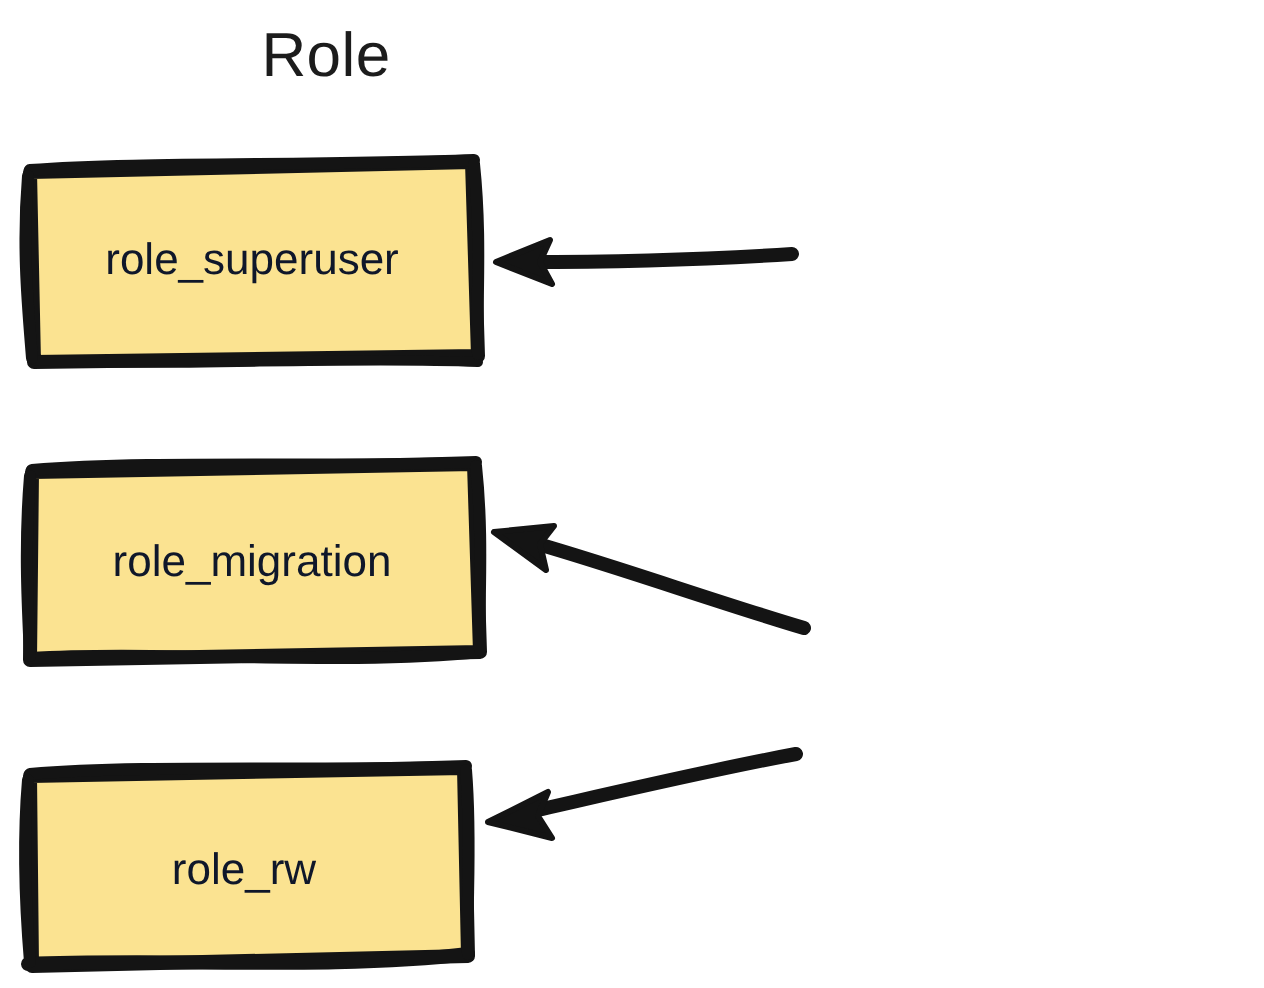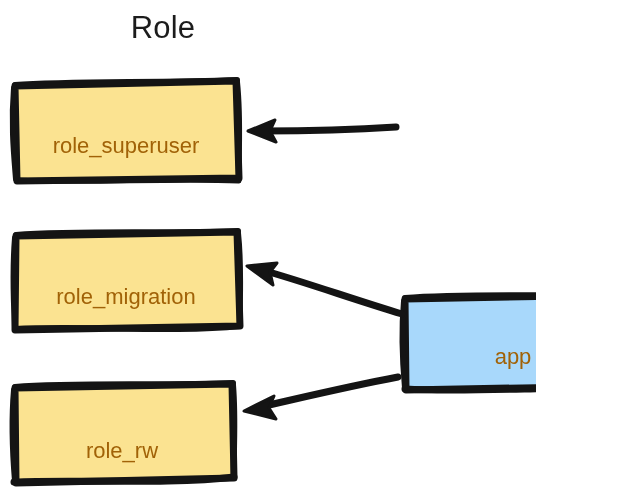--- a/index.html
+++ b/index.html
@@ -36,28 +36,28 @@
   }
   .node svg {
     position: absolute;
     left: 0;
     top: 0;
     overflow: visible;
   }
   .node-label {
     position: absolute;
     left: 0;
-    top: 16px;
+    top: 0;
     width: 100%;
     height: 100%;
     display: flex;
     align-items: center;
     justify-content: center;
     font-size: 22px;
-    color: #a16207;
+    color: #0f172a;
     white-space: nowrap;
     pointer-events: none;
   }
   #node-role-superuser { left: 8px;   top: 74px;  width: 236px; height: 112px; }
   #node-role-migration { left: 8px;   top: 226px; width: 236px; height: 110px; }
   #node-role-rw        { left: 4px;   top: 379px; width: 236px; height: 111px; }
   #node-dba            { left: 395px; top: 69px;  width: 232px; height: 114px; }
   #node-app            { left: 397px; top: 288px; width: 232px; height: 106px; }
 
   .edge-layer {
@@ -108,30 +108,20 @@
       <path d="M11,9 L228,5 L230,99 L12,104 Z" fill="#FBE391" stroke="#141414" stroke-width="7" stroke-linejoin="round" stroke-linecap="round"></path>
       <path d="M11,8 C70,3 160,7 229,4" fill="none" stroke="#141414" stroke-width="6" stroke-linecap="round"></path>
       <path d="M10,103 C70,100 165,106 230,98" fill="none" stroke="#141414" stroke-width="7" stroke-linecap="round"></path>
       <path d="M10,11 C7,46 9,78 11,102" fill="none" stroke="#141414" stroke-width="6" stroke-linecap="round"></path>
       <path d="M229,6 C232,42 229,74 230,98" fill="none" stroke="#141414" stroke-width="6" stroke-linecap="round"></path>
     </svg>
     <div class="node-label">role_rw</div>
   </div>
 
 
-  <div class="node" id="node-app">
-    <svg width="232" height="106" viewBox="0 0 232 106">
-      <path d="M8,11 L227,7 L229,98 L9,102 Z" fill="#A8D8FB" stroke="#141414" stroke-width="7" stroke-linejoin="round" stroke-linecap="round"></path>
-      <path d="M8,10 C70,5 155,9 228,6" fill="none" stroke="#141414" stroke-width="6" stroke-linecap="round"></path>
-      <path d="M8,101 C70,105 160,98 229,100" fill="none" stroke="#141414" stroke-width="7" stroke-linecap="round"></path>
-      <path d="M7,13 C4,46 6,78 8,100" fill="none" stroke="#141414" stroke-width="6" stroke-linecap="round"></path>
-      <path d="M228,8 C231,44 228,76 229,99" fill="none" stroke="#141414" stroke-width="6" stroke-linecap="round"></path>
-    </svg>
-    <div class="node-label">app</div>
-  </div>
 
   <svg class="edge-layer" viewBox="0 0 632 494">
 
     <g class="edge-hit">
       <path d="M396,127 C350,130 305,131 262,131" fill="none" stroke="#141414" stroke-width="7" stroke-linecap="round"></path>
       <path d="M248,131 L275,120 L270,131 L276,142 Z" fill="#141414" stroke="#141414" stroke-width="3" stroke-linejoin="round"></path>
     </g>
 
     <g class="edge-hit">
       <path d="M402,314 C355,300 305,282 262,270" fill="none" stroke="#141414" stroke-width="7" stroke-linecap="round"></path>

